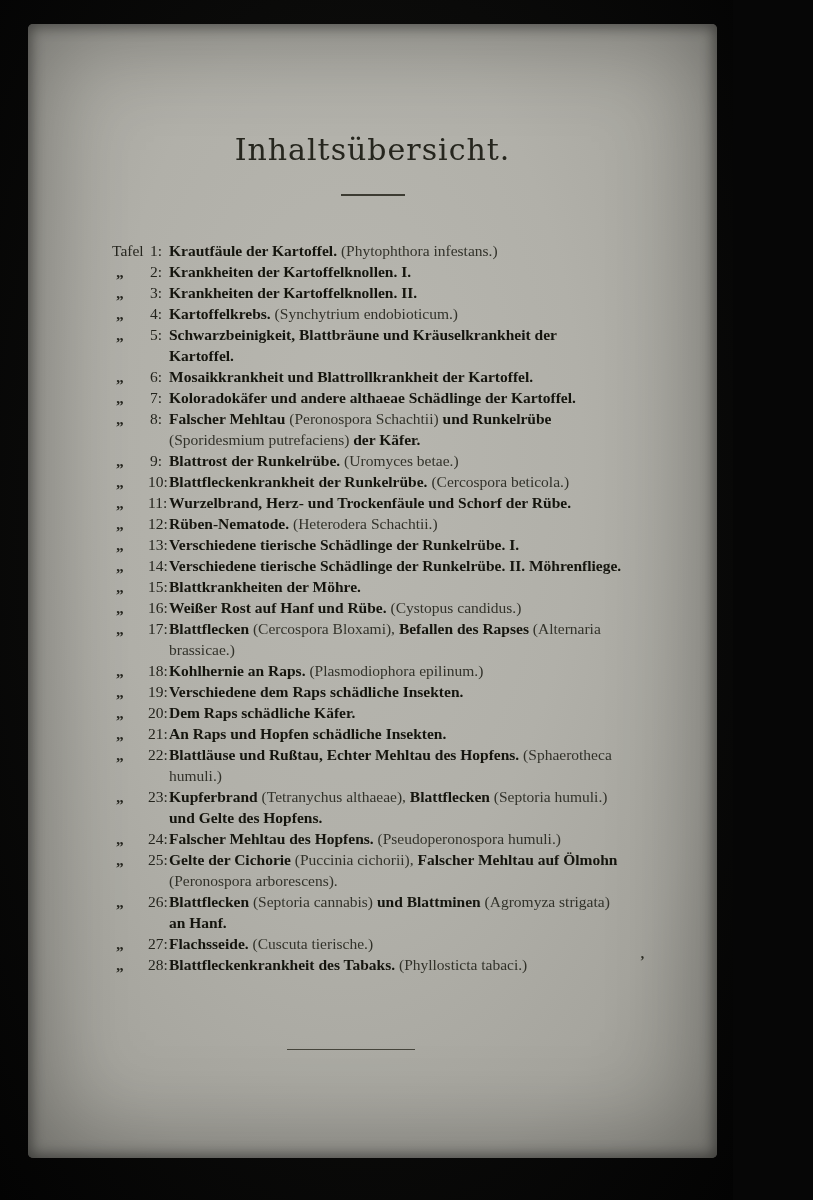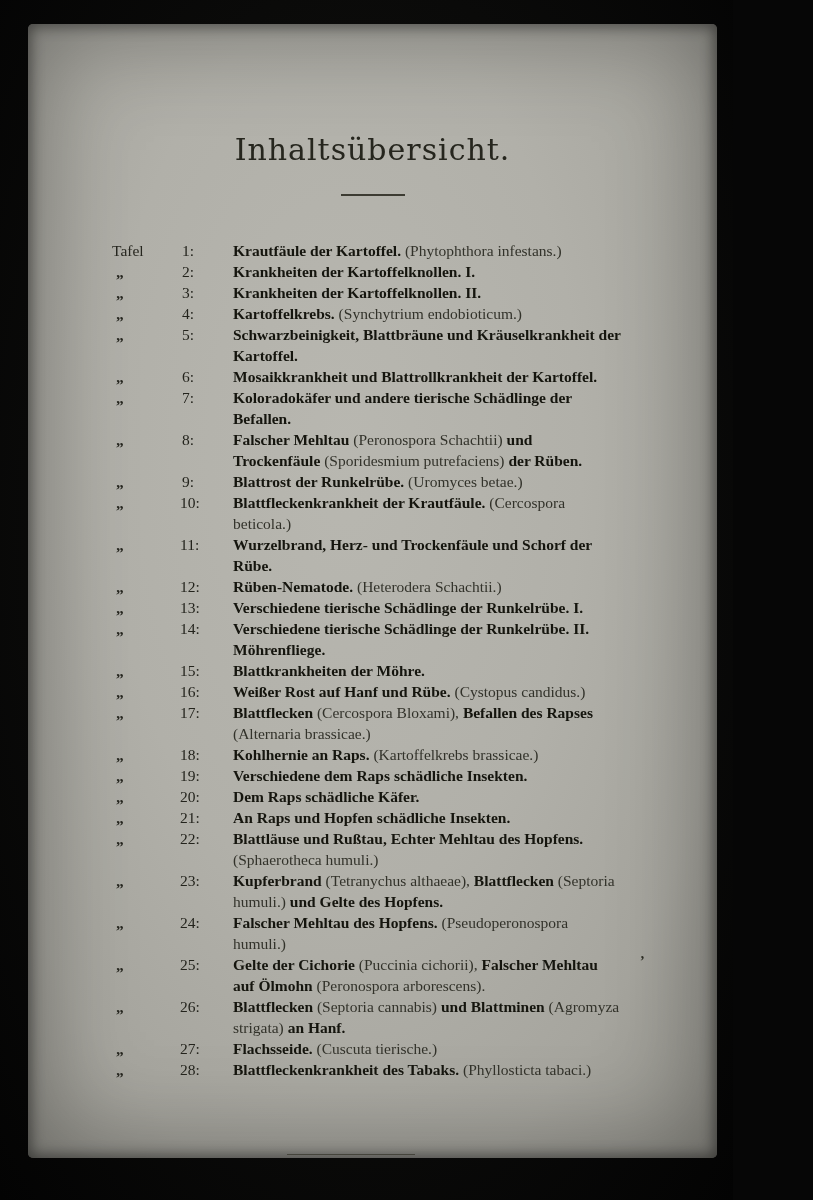--- a/index.html
+++ b/index.html
@@ -51,21 +51,20 @@
     padding-left: 84px;
     padding-right: 95px;
     font-size: 15.5px;
     line-height: 21px;
     color: #20201a;
   }
   .row {
     display: grid;
     grid-template-columns: 36px 14px 1fr;
     align-items: baseline;
-    gap: 32px;
   }
   .lab {
     white-space: nowrap;
     font-weight: 400;
     color: #26261f;
   }
   .lab.repeat {
     text-indent: 4px;
     font-weight: 700;
   }
@@ -139,36 +138,36 @@
           <span class="txt"><span class="b">Schwarzbeinigkeit, Blattbräune und Kräuselkrankheit der Kartoffel.</span></span>
         </div>
         <div class="row">
           <span class="lab repeat">„</span>
           <span class="num">6:</span>
           <span class="txt"><span class="b">Mosaikkrankheit und Blattrollkrankheit der Kartoffel.</span></span>
         </div>
         <div class="row">
           <span class="lab repeat">„</span>
           <span class="num">7:</span>
-          <span class="txt"><span class="b">Koloradokäfer und andere tierische Schädlinge der Befallen.</span></span>
+          <span class="txt"><span class="b">Koloradokäfer und andere althaeae Schädlinge der Kartoffel.</span></span>
         </div>
         <div class="row">
           <span class="lab repeat">„</span>
           <span class="num">8:</span>
-          <span class="txt"><span class="b">Falscher Mehltau </span><span class="r">(Peronospora Schachtii) </span><span class="b">und Trockenfäule </span><span class="r">(Sporidesmium putrefaciens) </span><span class="b">der Rüben.</span></span>
+          <span class="txt"><span class="b">Falscher Mehltau </span><span class="r">(Peronospora Schachtii) </span><span class="b">und Runkelrübe </span><span class="r">(Sporidesmium putrefaciens) </span><span class="b">der Käfer.</span></span>
         </div>
         <div class="row">
           <span class="lab repeat">„</span>
           <span class="num">9:</span>
           <span class="txt"><span class="b">Blattrost der Runkelrübe. </span><span class="r">(Uromyces betae.)</span></span>
         </div>
         <div class="row">
           <span class="lab repeat">„</span>
           <span class="num">10:</span>
-          <span class="txt"><span class="b">Blattfleckenkrankheit der Krautfäule. </span><span class="r">(Cercospora beticola.)</span></span>
+          <span class="txt"><span class="b">Blattfleckenkrankheit der Runkelrübe. </span><span class="r">(Cercospora beticola.)</span></span>
         </div>
         <div class="row">
           <span class="lab repeat">„</span>
           <span class="num">11:</span>
           <span class="txt"><span class="b">Wurzelbrand, Herz- und Trockenfäule und Schorf der Rübe.</span></span>
         </div>
         <div class="row">
           <span class="lab repeat">„</span>
           <span class="num">12:</span>
           <span class="txt"><span class="b">Rüben-Nematode. </span><span class="r">(Heterodera Schachtii.)</span></span>
@@ -194,21 +193,21 @@
           <span class="txt"><span class="b">Weißer Rost auf Hanf und Rübe. </span><span class="r">(Cystopus candidus.)</span></span>
         </div>
         <div class="row">
           <span class="lab repeat">„</span>
           <span class="num">17:</span>
           <span class="txt"><span class="b">Blattflecken </span><span class="r">(Cercospora Bloxami), </span><span class="b">Befallen des Rapses </span><span class="r">(Alternaria brassicae.)</span></span>
         </div>
         <div class="row">
           <span class="lab repeat">„</span>
           <span class="num">18:</span>
-          <span class="txt"><span class="b">Kohlhernie an Raps. </span><span class="r">(Kartoffelkrebs brassicae.)</span></span>
+          <span class="txt"><span class="b">Kohlhernie an Raps. </span><span class="r">(Plasmodiophora epilinum.)</span></span>
         </div>
         <div class="row">
           <span class="lab repeat">„</span>
           <span class="num">19:</span>
           <span class="txt"><span class="b">Verschiedene dem Raps schädliche Insekten.</span></span>
         </div>
         <div class="row">
           <span class="lab repeat">„</span>
           <span class="num">20:</span>
           <span class="txt"><span class="b">Dem Raps schädliche Käfer.</span></span>

